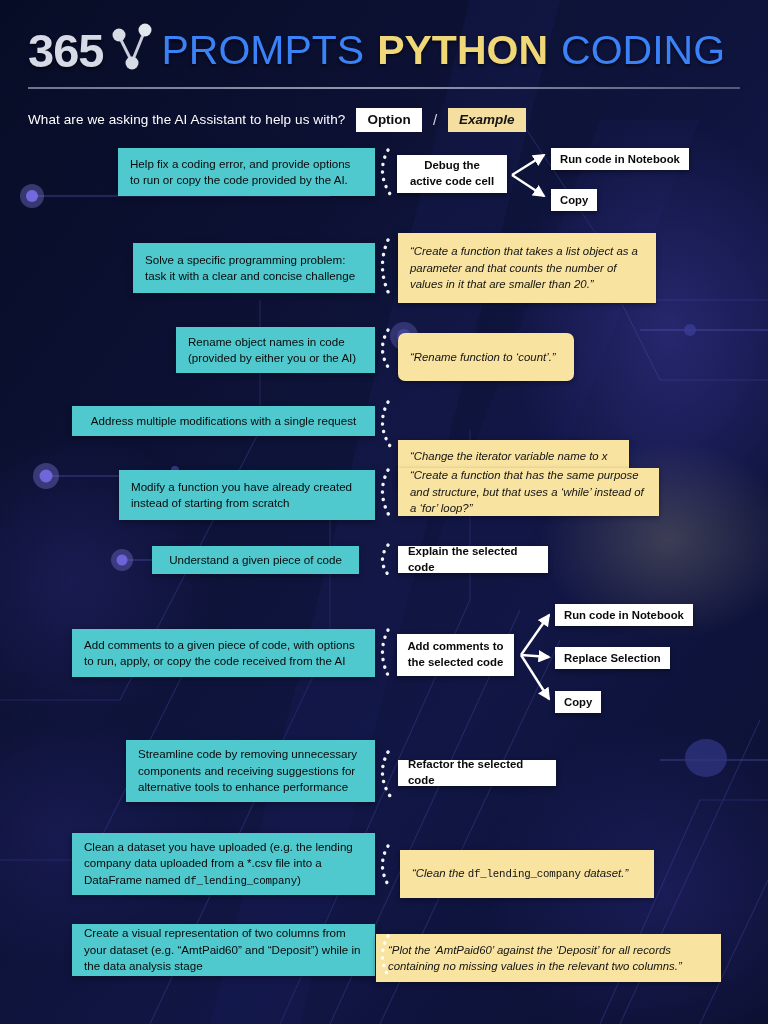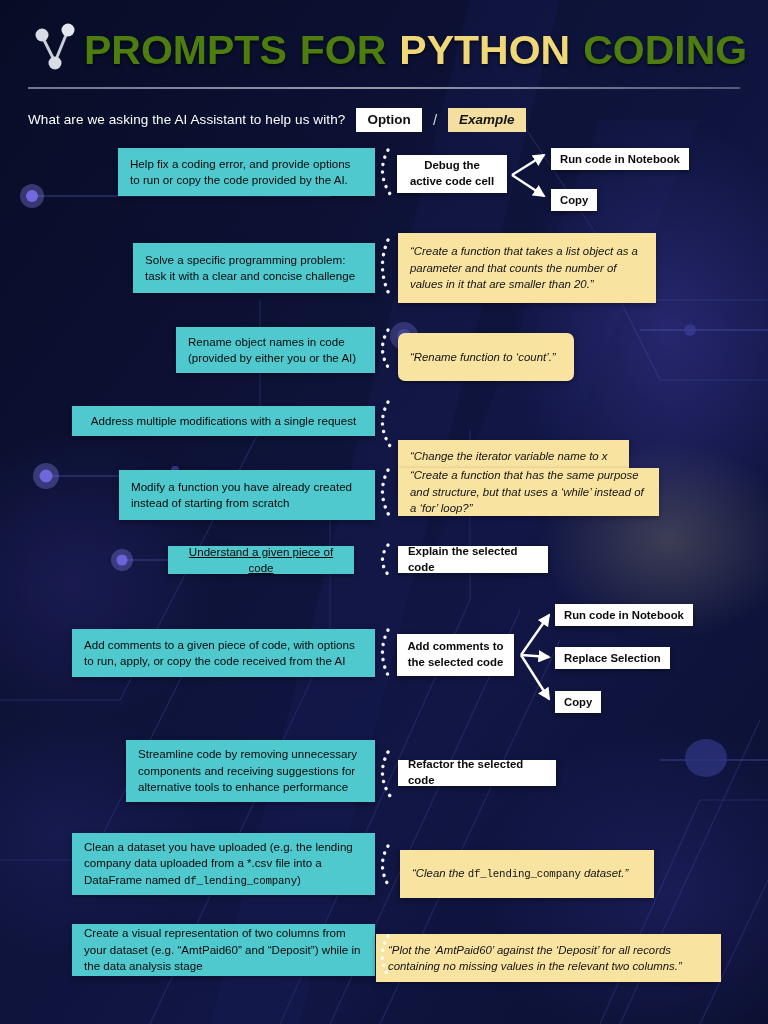--- a/index.html
+++ b/index.html
@@ -47,22 +47,22 @@
     display:flex; align-items:center; gap:2px;
     white-space:nowrap;
   }
   .t-num {
     font-size:47px; font-weight:bold; letter-spacing:-1px;
     color:#d6dae6;
     text-shadow:0 2px 3px rgba(0,0,0,.65);
     line-height:1;
   }
   .t-word {
-    font-size:41px; font-weight:bold; letter-spacing:0px;
-    color:#4d7c0f;
+    font-size:41px; font-weight:normal; letter-spacing:0px;
+    color:#3b82f6;
     text-shadow:0 2px 3px rgba(0,0,0,.6);
     line-height:1;
   }
   .t-accent {
     font-size:41px; font-weight:bold;
     color:#f0d878;
     text-shadow:0 2px 3px rgba(0,0,0,.6);
     line-height:1;
   }
   #logo-mark { width:44px; height:56px; margin:0 6px 0 4px; }
@@ -216,29 +216,29 @@
 
   <div class="glow glow-tr"></div>
   <div class="glow glow-ml"></div>
   <div class="glow glow-mr"></div>
   <div class="glow glow-br"></div>
   <div class="glow glow-bl"></div>
 </div>
 
 <div id="header">
   <div id="title-row">
+    <span class="t-num">365</span>
     <svg id="logo-mark" viewBox="0 0 44 56">
       <line x1="10" y1="14" x2="23" y2="40" stroke="#c9ced9" stroke-width="3"></line>
       <line x1="36" y1="8" x2="23" y2="40" stroke="#c9ced9" stroke-width="3"></line>
       <circle cx="10" cy="13" r="6.5" fill="#d8dce5"></circle>
       <circle cx="36" cy="8" r="6.5" fill="#e3e7ee"></circle>
       <circle cx="23" cy="41" r="6.5" fill="#d8dce5"></circle>
     </svg>
     <span class="t-word">PROMPTS</span>
-    <span class="t-word" style="margin-left:11px">FOR</span>
     <span class="t-accent" style="margin-left:11px">PYTHON</span>
     <span class="t-word" style="margin-left:11px">CODING</span>
   </div>
   <div id="hr"></div>
 </div>
 
 <div id="legend">
   <span id="legend-q">What are we asking the AI Assistant to help us with?</span>
   <span class="chip chip-option">Option</span>
   <span id="legend-slash">/</span>
@@ -268,21 +268,21 @@
     <div class="ask center" style="left:72px; top:406px; width:303px; height:30px;">Address multiple modifications with a single request</div>
     <div class="ex" style="left:398px; top:400px; width:231px; height:46px;margin-top:40px;">“Change the iterator variable name to x and the ‘count’ variable to ‘total’.”</div>
   </div>
 
   <div class="row">
     <div class="ask" style="left:119px; top:470px; width:256px; height:50px;">Modify a function you have already created instead of starting from scratch</div>
     <div class="ex" style="left:398px; top:468px; width:261px; height:48px;">“Create a function that has the same purpose and structure, but that uses a ‘while’ instead of a ‘for’ loop?”</div>
   </div>
 
   <div class="row">
-    <div class="ask center" style="left:168px; top:546px; width:186px; height:28px;text-decoration:underline;">Understand a given piece of code</div>
+    <div class="ask center" style="left:152px; top:546px; width:207px; height:28px;">Understand a given piece of code</div>
     <div class="opt" style="left:398px; top:546px; width:150px; height:27px;">Explain the selected code</div>
   </div>
 
   <div class="row">
     <div class="ask" style="left:72px; top:629px; width:303px; height:48px;">Add comments to a given piece of code, with options to run, apply, or copy the code received from the AI</div>
     <div class="opt center" style="left:397px; top:634px; width:117px; height:42px;">Add comments to the selected code</div>
     <div class="leaf" style="left:555px; top:604px;">Run code in Notebook</div>
     <div class="leaf" style="left:555px; top:647px;">Replace Selection</div>
     <div class="leaf" style="left:555px; top:691px;">Copy</div>
   </div>

